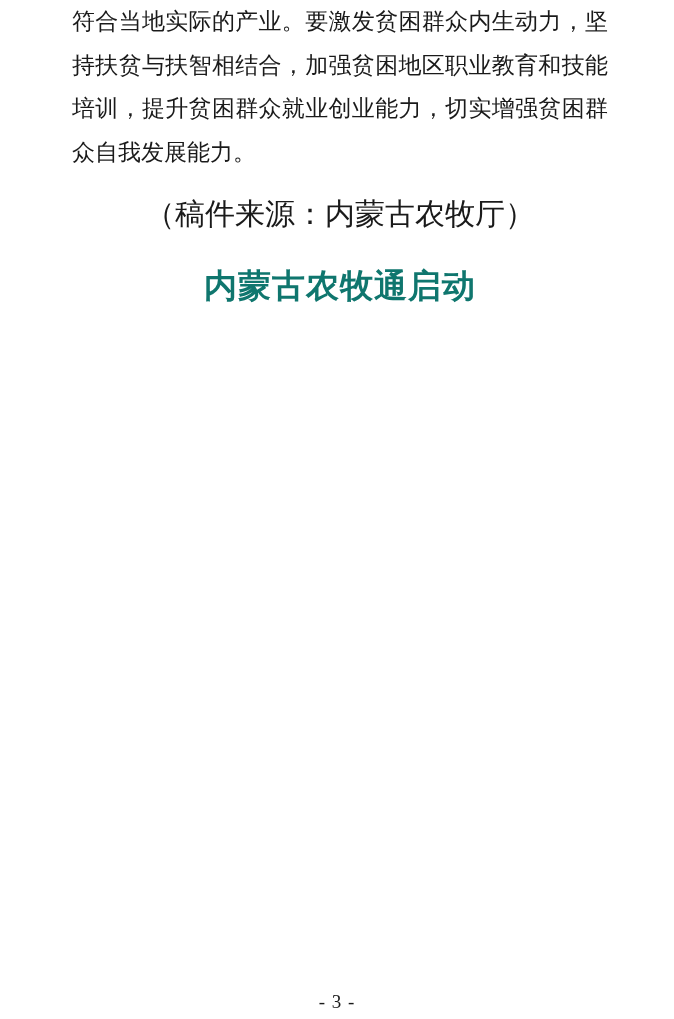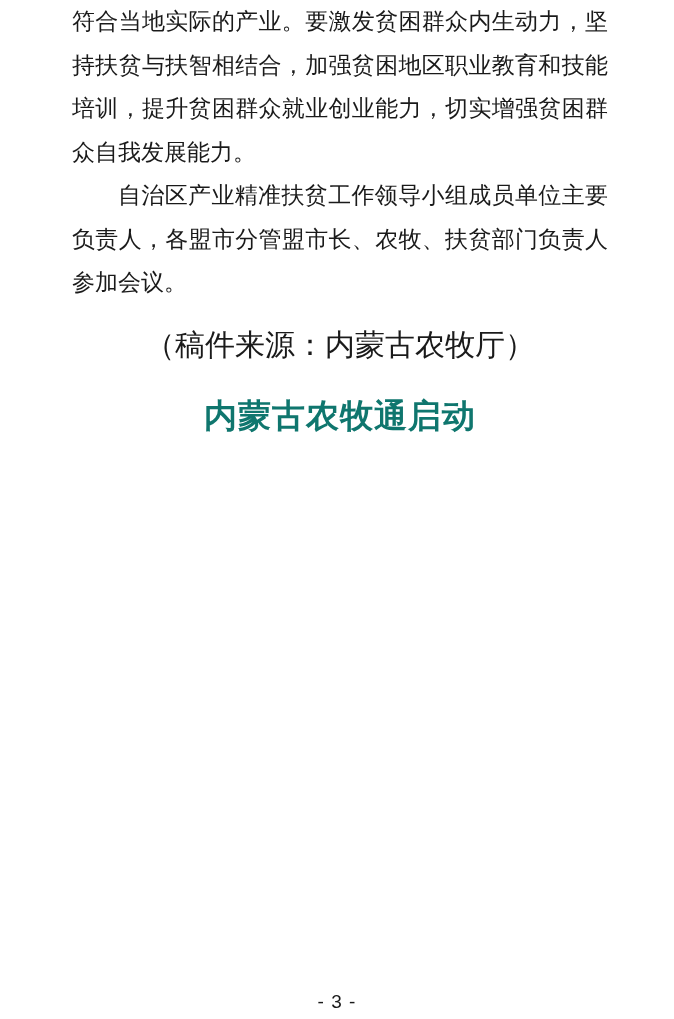--- a/index.html
+++ b/index.html
@@ -9,21 +9,21 @@
   }
   .page {
     position: relative;
     width: 610px;
     height: 1019px;
     margin: 0 auto;
     background: #ffffff;
     box-sizing: border-box;
     padding: 0 34px 0 40px;
     overflow: hidden;
-    font-family: Liberation Sans, sans-serif;
+    font-family: Liberation Serif, serif;
     color: #1a1a1a;
   }
   .para {
     margin: 0;
     font-size: 23px;
     line-height: 43.5px;
     text-align: justify;
     text-justify: inter-ideograph;
     letter-spacing: 0px;
     word-break: break-all;
@@ -61,21 +61,20 @@
 </style>
 </head>
 <body>
 
 <div class="page">
 
   <p class="para">符合当地实际的产业。要激发贫困群众内生动力，坚持扶贫与扶智相结合，加强贫困地区职业教育和技能培训，提升贫困群众就业创业能力，切实增强贫困群众自我发展能力。</p>
 
 
 
-  <p class="para indent">自治区产业精准扶贫工作领导小组成员单位主要负责人，各盟市分管盟市长、农牧、扶贫部门负责人参加会议。</p>
 
   <p class="source-line">（稿件来源：内蒙古农牧厅）</p>
 
   <h1 class="article-title">内蒙古农牧通启动</h1>
 
 
 
   <div class="page-number">- 3 -</div>
 
 </div>

